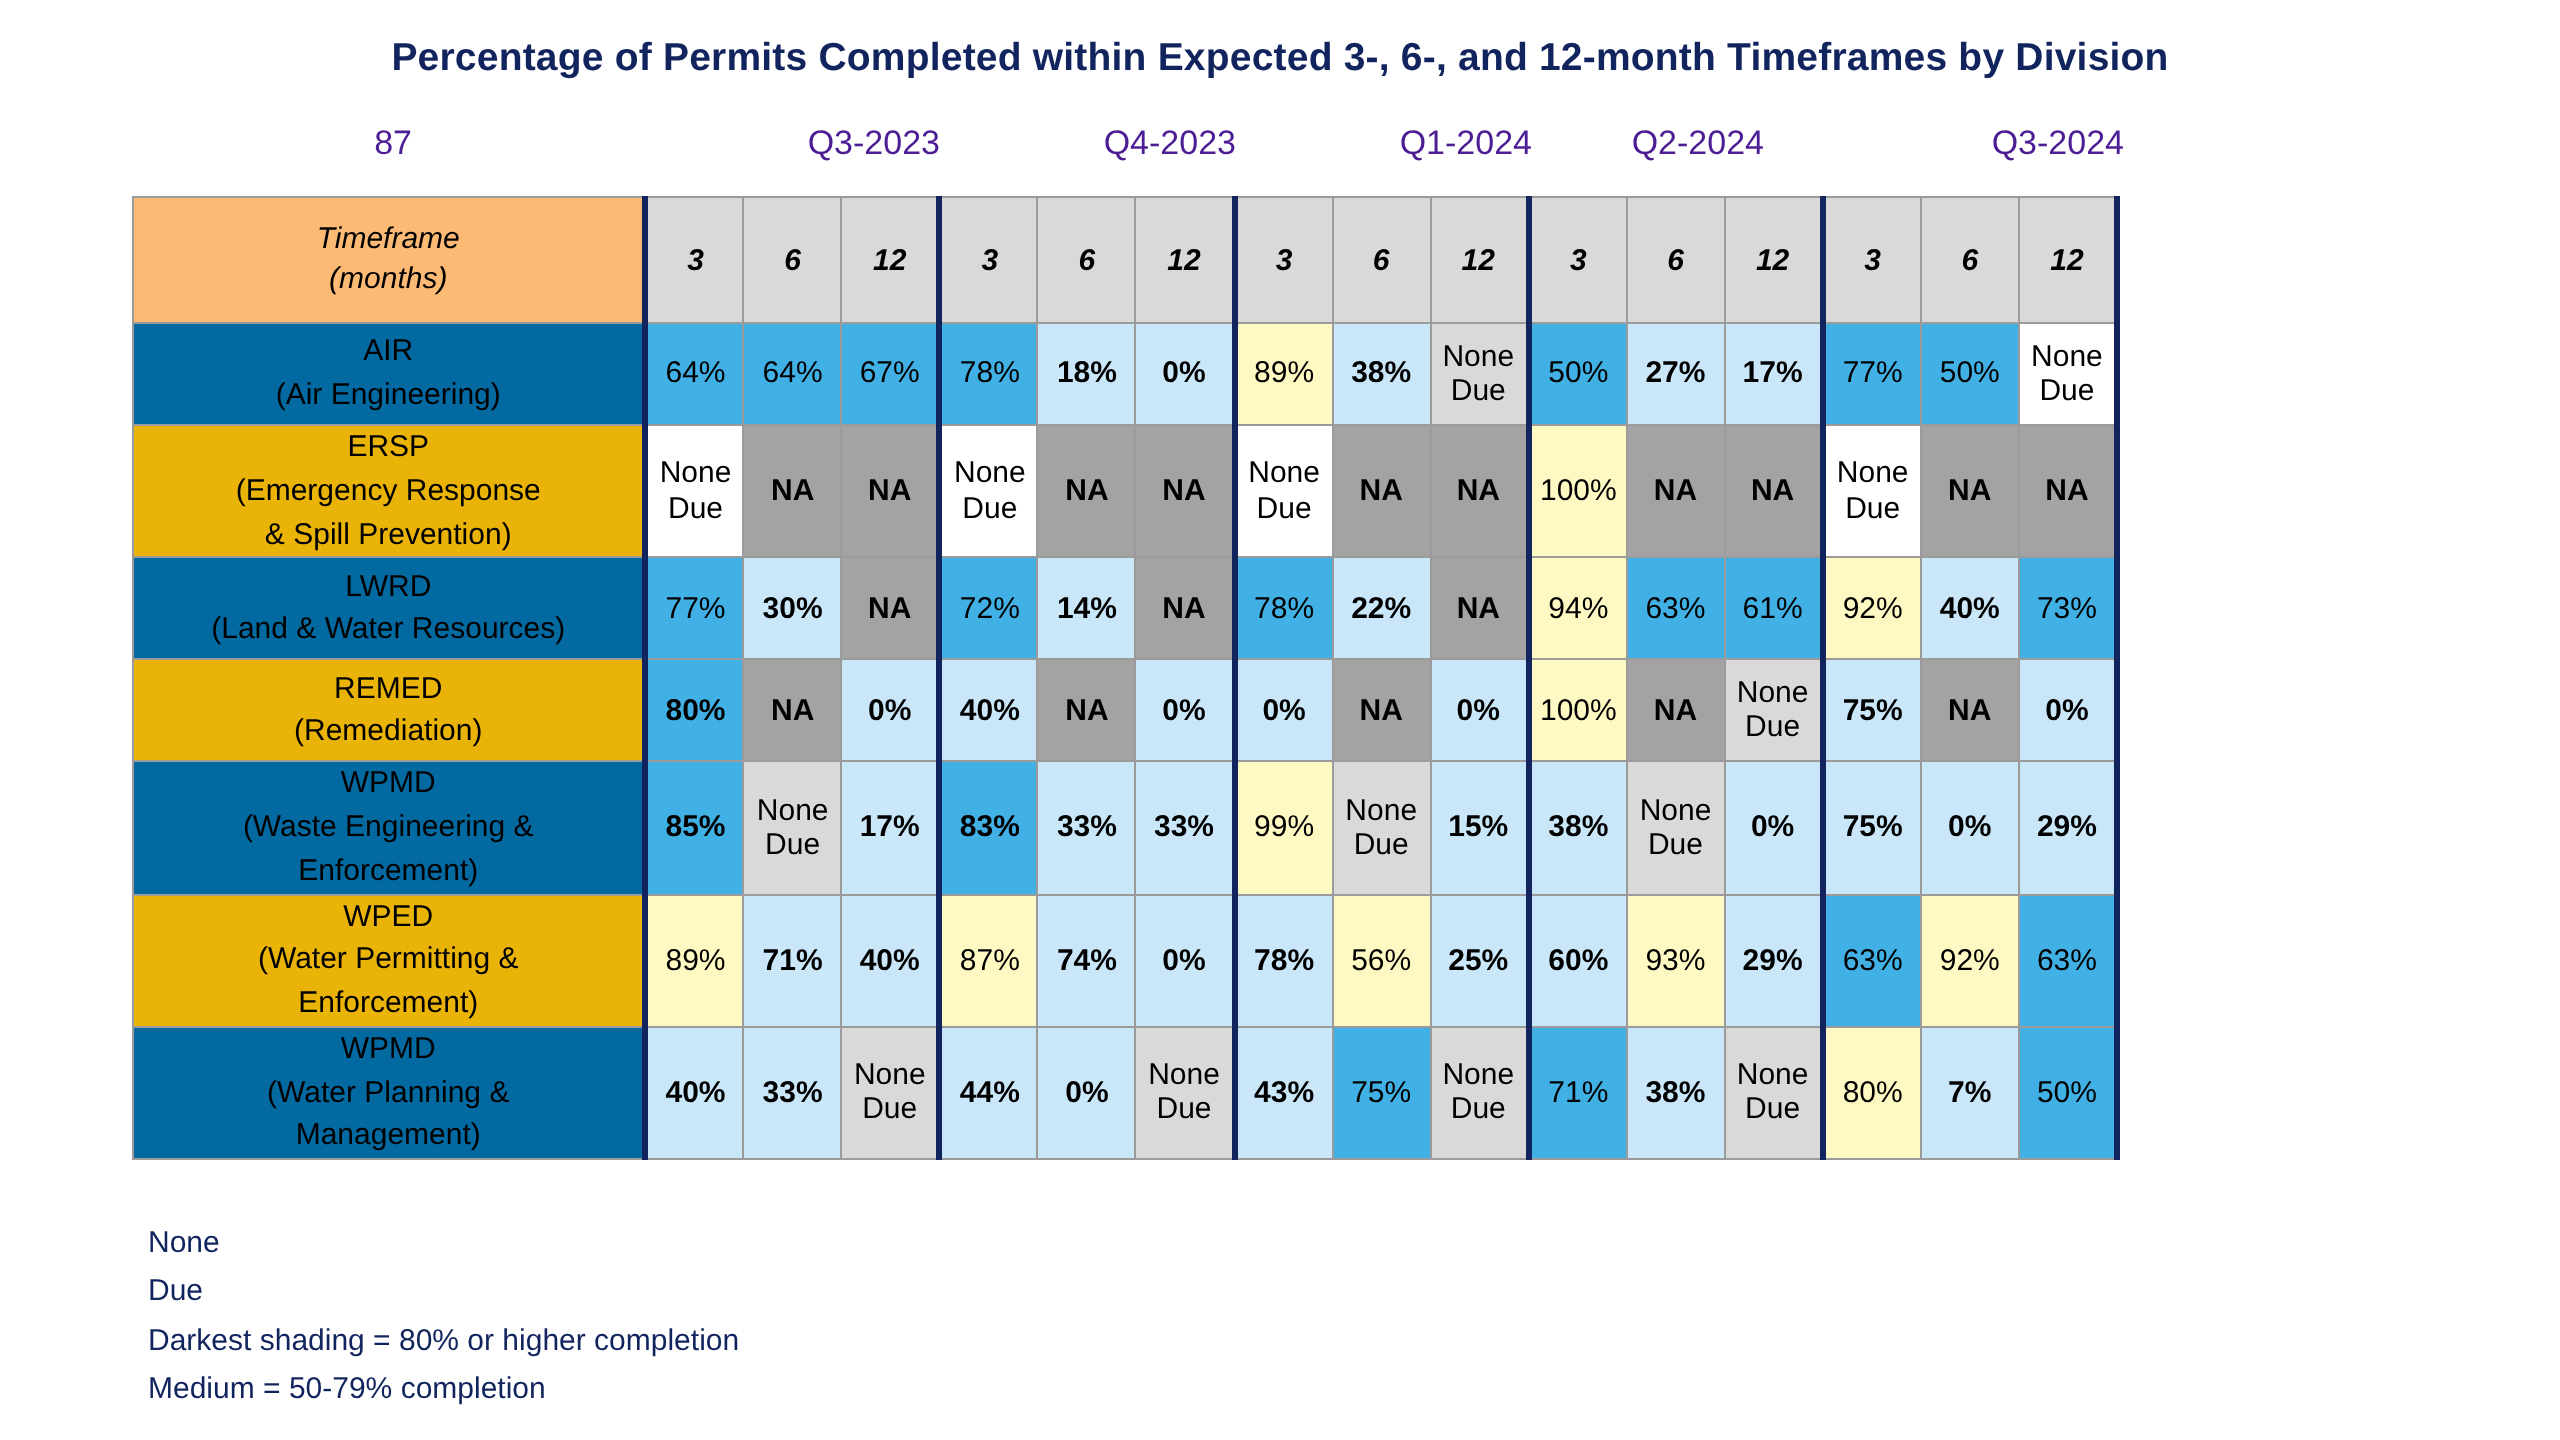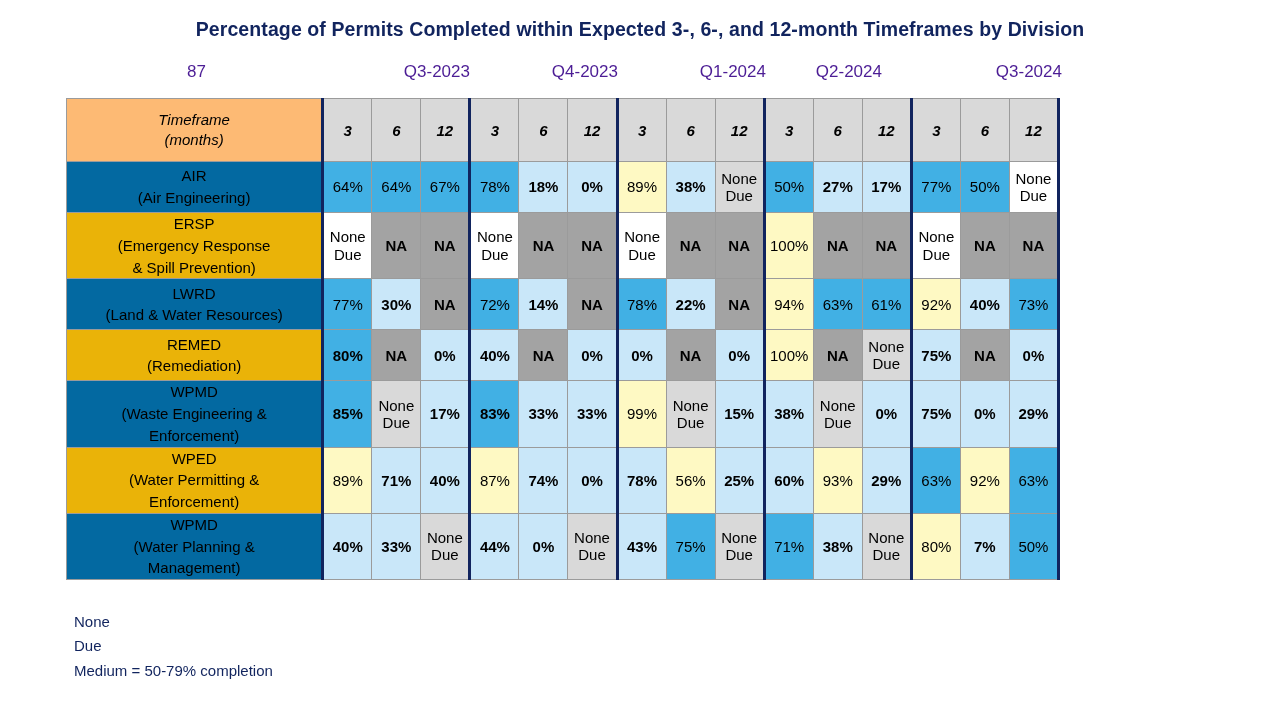--- a/index.html
+++ b/index.html
@@ -533,17 +533,18 @@
           </td>
           <td class="val s-med gsep-r">
             <span class="txt">50%</span>
           </td>
         </tr>
       </tbody>
   </table>
 
   <div class="legend">
     <div>None<br>Due</div>
+    <div>Darkest shading = 80% or higher completion</div>
     <div>Medium = 50-79% completion</div>
 
   </div>
 
 </div>
 
 </body></html>

